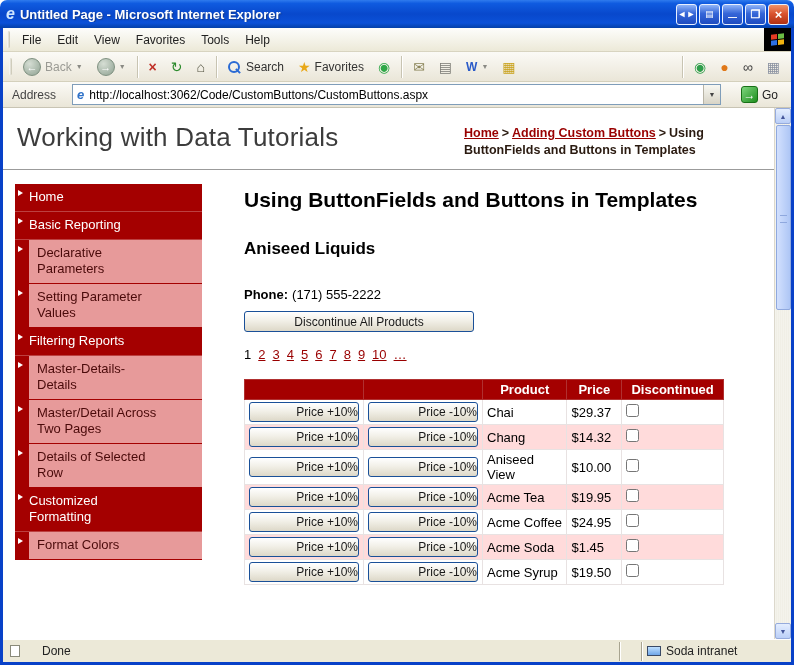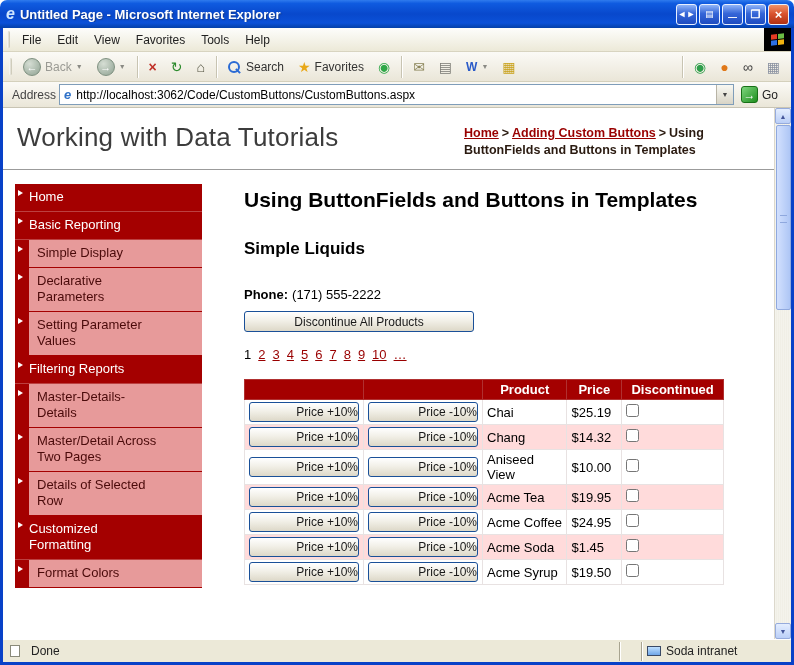--- a/index.html
+++ b/index.html
@@ -59,21 +59,21 @@
   .i-print { color:#7A7A74; }
   .i-edit { color:#2A5AC8; font-weight:bold; font-size:12px; }
   .i-discuss { color:#C8A018; }
   .i-ext1 { color:#2E9E4A; } .i-ext2 { color:#E07818; } .i-ext3 { color:#444; } .i-ext4 { color:#8890A0; }
   .mag { position:relative; width:14px; height:14px; display:inline-block; }
   .mag::before { content:""; position:absolute; width:8px; height:8px; border:2px solid #2A6AD4; border-radius:50%; left:0; top:1px; }
   .mag::after { content:""; position:absolute; width:6px; height:2px; background:#2A6AD4; transform:rotate(45deg); left:7px; top:10px; }
   .right-icons { margin-left:auto; display:flex; align-items:center; }
 
   .addressbar { height:26px; flex:0 0 26px; background:linear-gradient(180deg,#FBFAF6,#EAE6D8);
-    display:flex; align-items:center; padding:0 5px; border-bottom:1px solid #C8C4B4; gap:3px; }
+    display:flex; align-items:center; padding:0 5px; border-bottom:1px solid #C8C4B4; gap:16px; }
   .addr-label { color:#444; font-size:12px; margin-left:4px; }
   .addr-input { flex:1; height:21px; background:#fff; border:1px solid #7F9DB9; display:flex;
     align-items:center; padding-left:4px; font-size:12px; color:#000; cursor:text; }
   .addr-ie { color:#2E71C8; font-weight:bold; font-style:italic; margin-right:5px; font-size:13px; }
   .addr-url { flex:1; white-space:nowrap; overflow:hidden; }
   .addr-drop { width:17px; height:19px; background:linear-gradient(180deg,#F8F8F2,#D8D4C6);
     border:0; border-left:1px solid #B8B4A6; font-size:7px; color:#444; cursor:default; }
   .go-btn { display:flex; align-items:center; gap:4px; padding:2px 7px 2px 3px; font-size:12px; color:#222;
     border:1px solid transparent; border-radius:3px; background:transparent; font-family:inherit; }
   .go-icon { width:17px; height:17px; border-radius:3px; color:#fff; display:flex; align-items:center;
@@ -135,21 +135,21 @@
   .sb-thumb { width:15px; height:185px; margin-top:1px; border:1px solid #8FA8DE; border-radius:2px;
     background:linear-gradient(90deg,#D2E0FE,#AEC6F5); position:relative; cursor:default; }
   .sb-thumb::after { content:""; position:absolute; left:3px; right:3px; top:50%; height:6px; margin-top:-3px;
     border-top:1px solid #8FA8DE; border-bottom:1px solid #8FA8DE; }
   .sb-btn.down { margin-top:auto; }
 
   
   .statusbar { height:23px; flex:0 0 23px; background:#ECE9D8; border-top:1px solid #FFFFFF;
     display:flex; align-items:center; padding:1px 2px; font-size:12px; color:#222; }
   .pane { height:19px; display:flex; align-items:center; padding:0 5px; }
-  .pane-left { flex:1; gap:11px; }
+  .pane-left { flex:1; gap:22px; }
   .pane-mid { width:22px; flex:0 0 22px; border-left:1px solid #A8A490; box-shadow:inset 1px 0 0 #FFFFFF; }
   .pane-right { width:148px; flex:0 0 148px; gap:5px; border-left:1px solid #A8A490; box-shadow:inset 1px 0 0 #FFFFFF; }
   .doc-ico { width:10px; height:12px; background:#fff; border:1px solid #8A8A7A; display:inline-block; }
   .net-ico { width:14px; height:10px; border:1px solid #3A4A66; display:inline-block;
     background:linear-gradient(180deg,#BFE0FF,#6FA6E8); }
 </style>
 </head>
 <body>
 
 <div class="window">
@@ -283,34 +283,33 @@
           <div class="breadcrumb">
             <a href="#">Home</a><span class="crumb-sep">&gt;</span><a href="#">Adding Custom Buttons</a><span class="crumb-sep">&gt;</span><span>Using ButtonFields and Buttons in Templates</span>
           </div>
         </div>
 
         <div class="page-body">
 
           <div class="sidebar">
             <div class="snav snav-dark">Home</div>
             <div class="snav snav-dark">Basic Reporting</div>
-            <div class="snav snav-light">Simple Display</div>
             <div class="snav snav-light">Declarative Parameters</div>
             <div class="snav snav-light">Setting Parameter Values</div>
             <div class="snav snav-dark">Filtering Reports</div>
             <div class="snav snav-light">Master-Details-Details</div>
             <div class="snav snav-light">Master/Detail Across Two Pages</div>
             <div class="snav snav-light">Details of Selected Row</div>
             <div class="snav snav-dark">Customized Formatting</div>
             <div class="snav snav-light">Format Colors</div>
           </div>
 
           <div class="main">
             <h2 class="main-heading">Using ButtonFields and Buttons in Templates</h2>
-            <div class="supplier">Simple Liquids</div>
+            <div class="supplier">Aniseed Liquids</div>
             <div class="phone-row">
               <span class="phone-label">Phone:</span><span>(171) 555-2222</span>
             </div>
             <button class="xp-btn disc-btn">Discontinue All Products</button>
 
             <div class="pager">
               <span class="current">1</span>
               <a href="#">2</a>
               <a href="#">3</a>
               <a href="#">4</a>
@@ -342,21 +341,21 @@
               </thead>
               <tbody>
                 <tr>
                   <td>
                       <button class="xp-btn row-btn">Price +10%</button>
                     </td>
                   <td>
                       <button class="xp-btn row-btn">Price -10%</button>
                     </td>
                   <td>Chai</td>
-                  <td>$25.19</td>
+                  <td>$29.37</td>
                   <td class="cell-check"><input type="checkbox" style=""></td>
                 </tr>
                 <tr>
                   <td>
                       <button class="xp-btn row-btn">Price +10%</button>
                     </td>
                   <td>
                       <button class="xp-btn row-btn">Price -10%</button>
                     </td>
                   <td>Chang</td>

